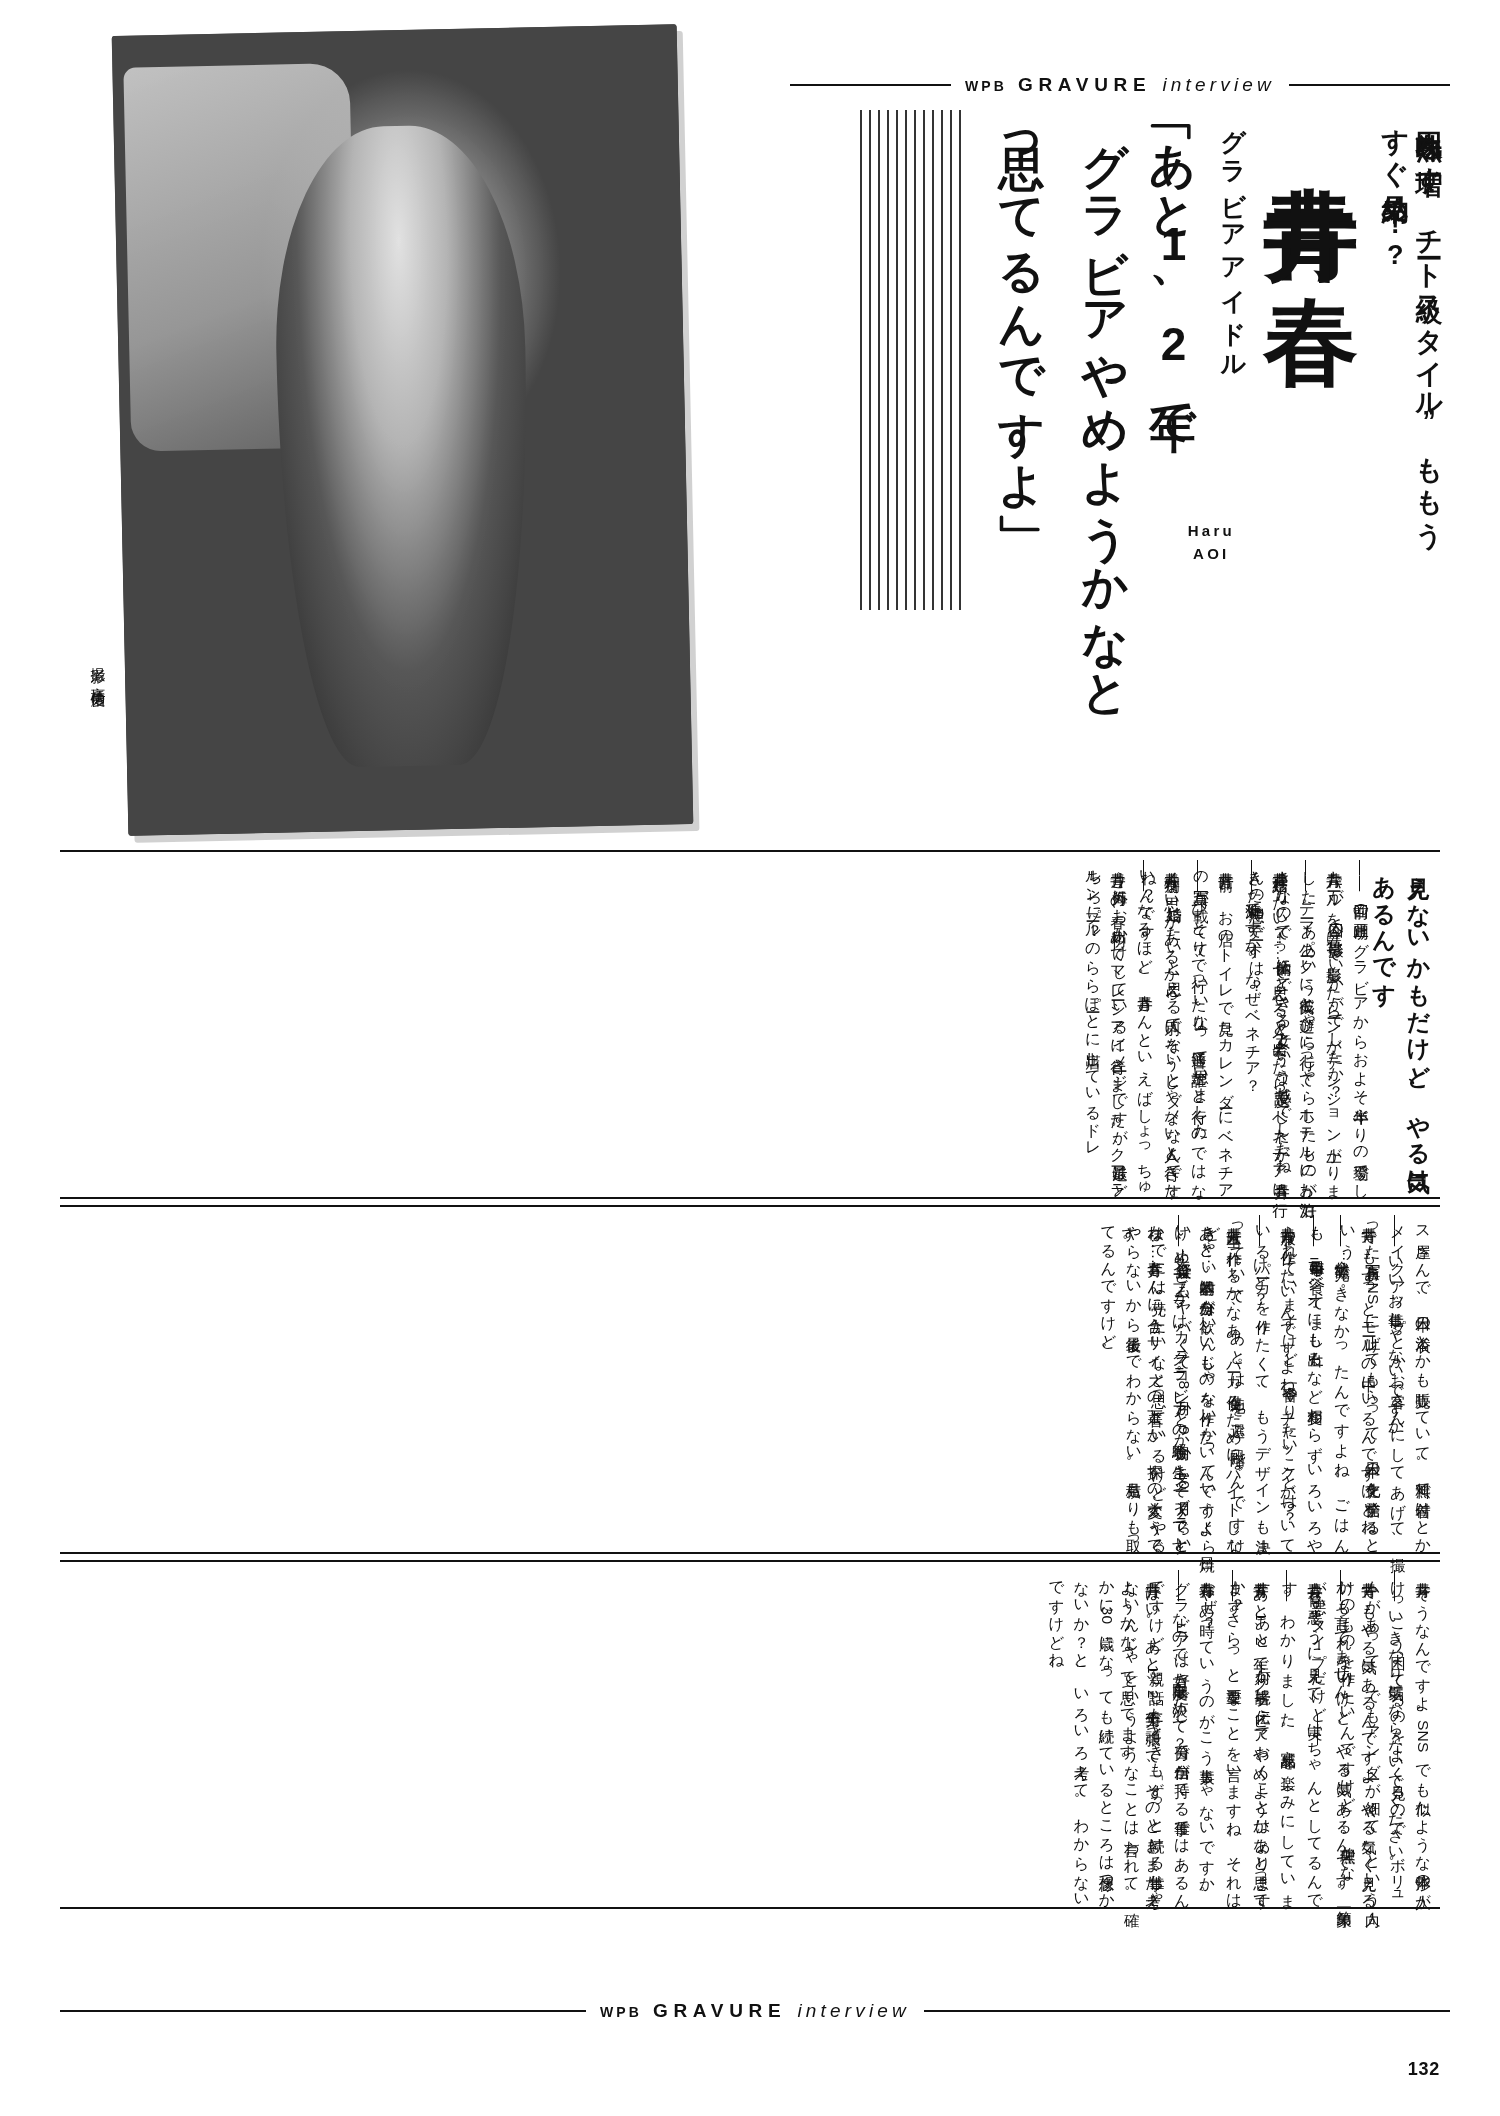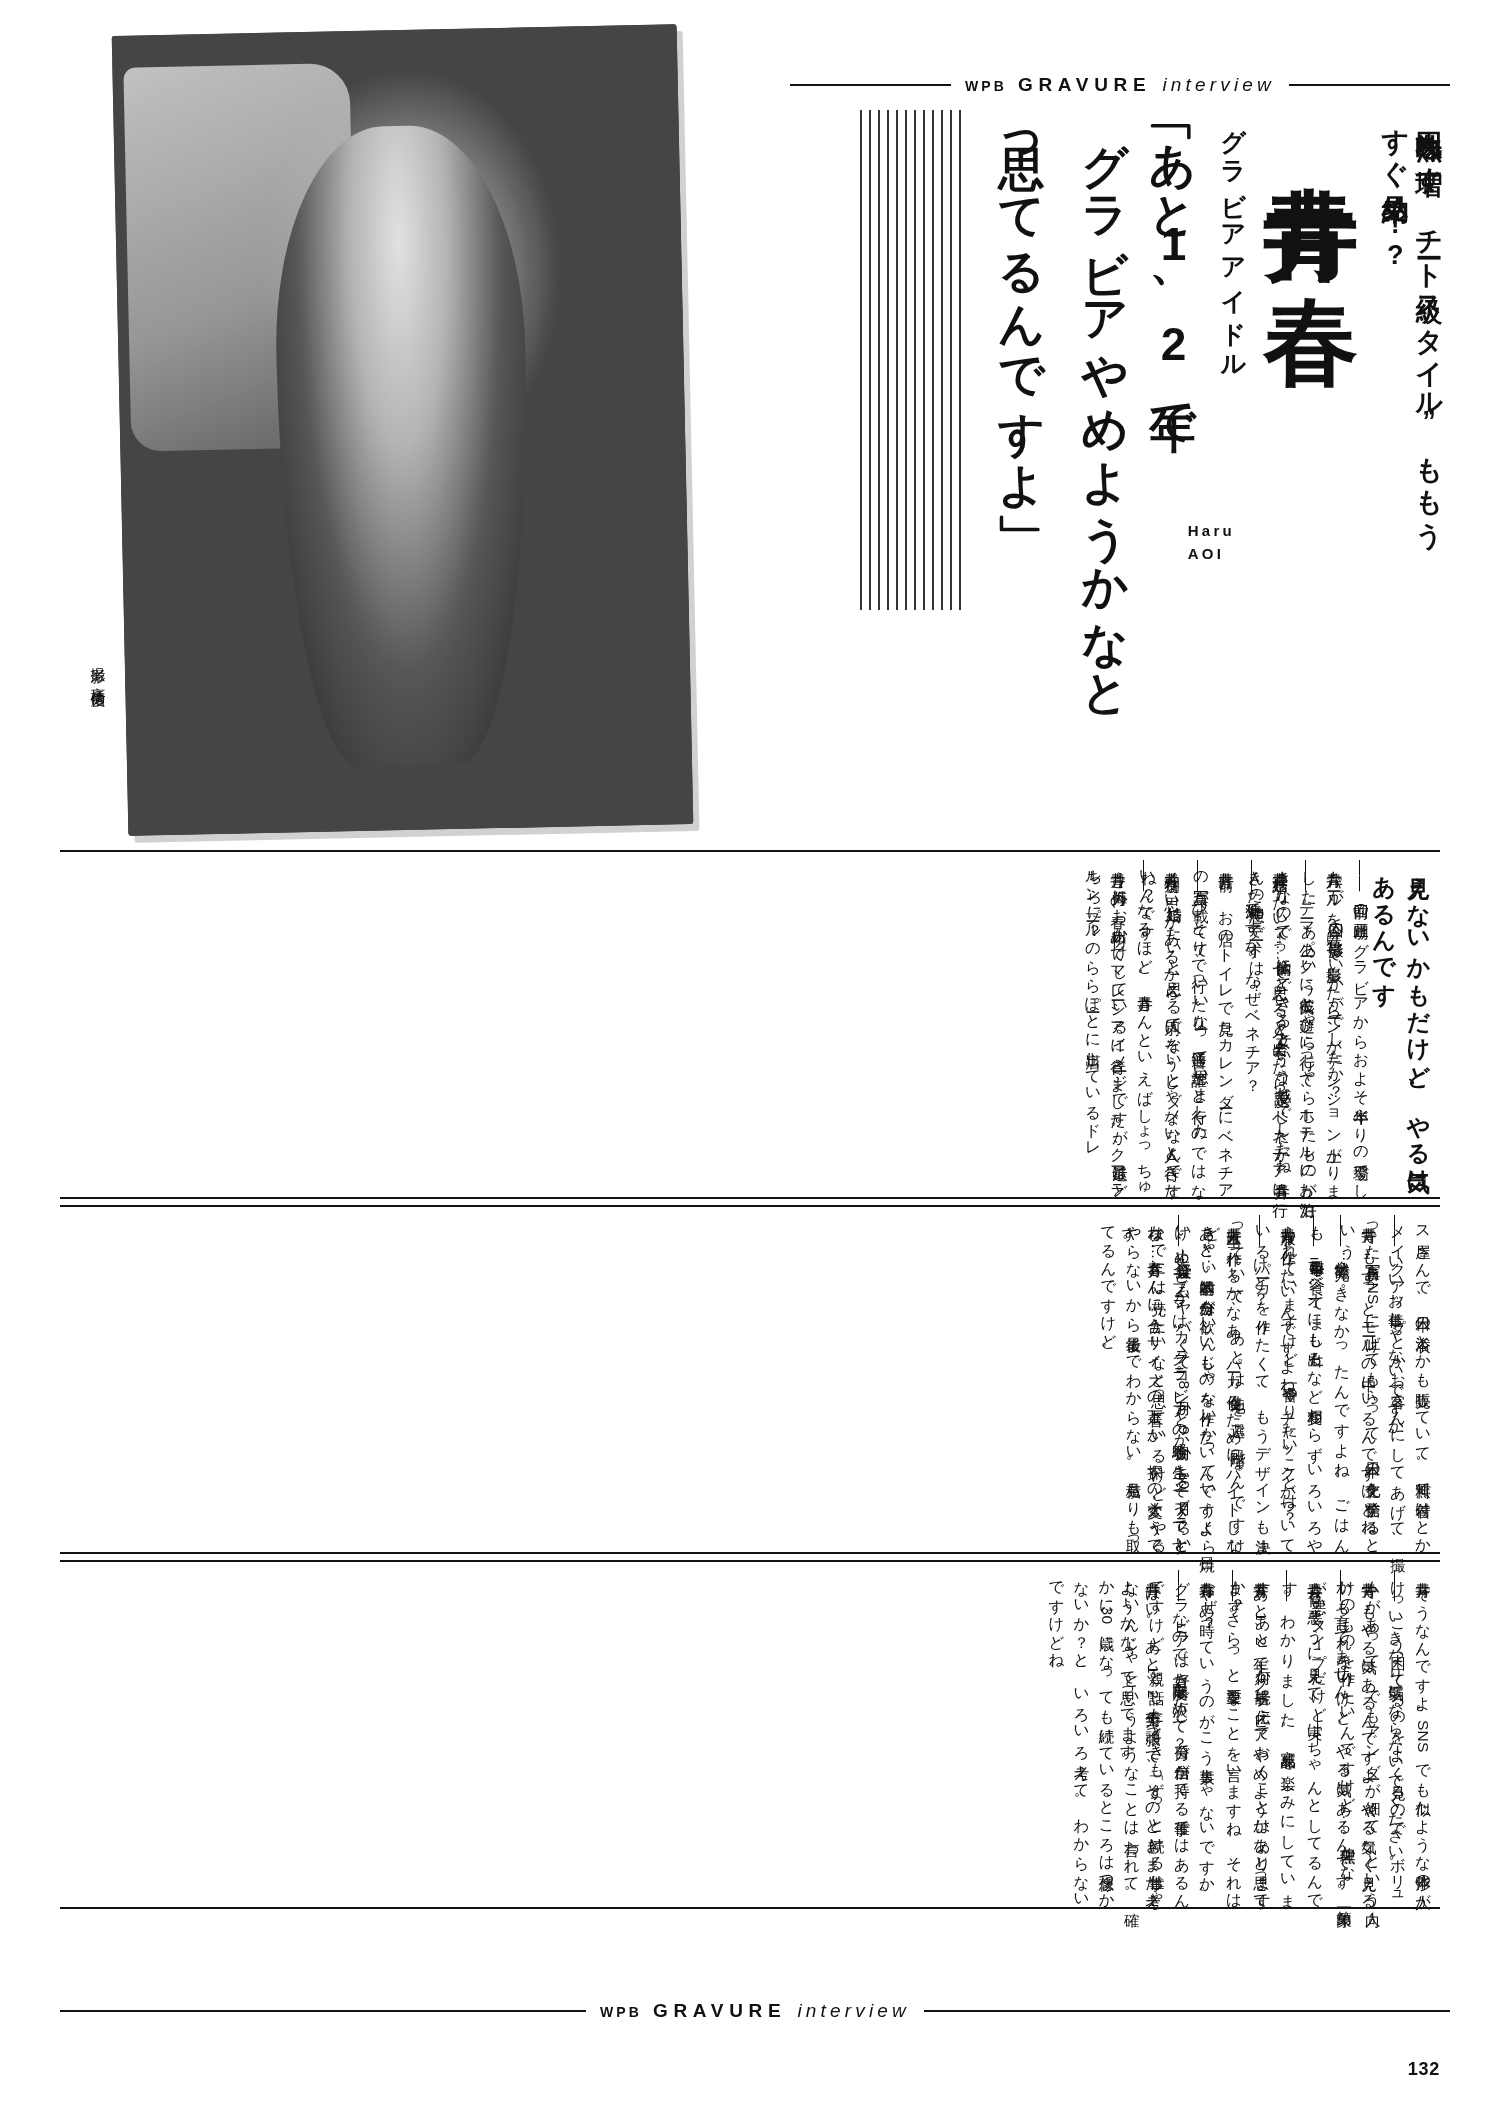--- a/index.html
+++ b/index.html
@@ -106,21 +106,21 @@
     font-size:95px;letter-spacing:.02em;font-weight:700;
     margin-left:4px;height:540px;
   }
   .name-sub{
     font-size:25px;letter-spacing:.16em;margin-left:16px;height:300px;font-weight:700;
   }
   .romaji{
     position:absolute;
     right:265px;top:520px;
     font-family:"Liberation Sans",sans-serif;
-    font-size:15px;letter-spacing:.22em;line-height:1.5;
+    font-size:15px;letter-spacing:.22em;text-align:center;line-height:1.5;
     font-weight:700;
   }
   .quote{
     font-size:46px;letter-spacing:.02em;margin-left:26px;height:650px;font-weight:700;
   }
   .quote2{
     font-size:46px;letter-spacing:.02em;margin-left:10px;height:650px;font-weight:700;
   }
   .deco-lines{
     position:absolute;right:520px;top:110px;width:120px;height:500px;

